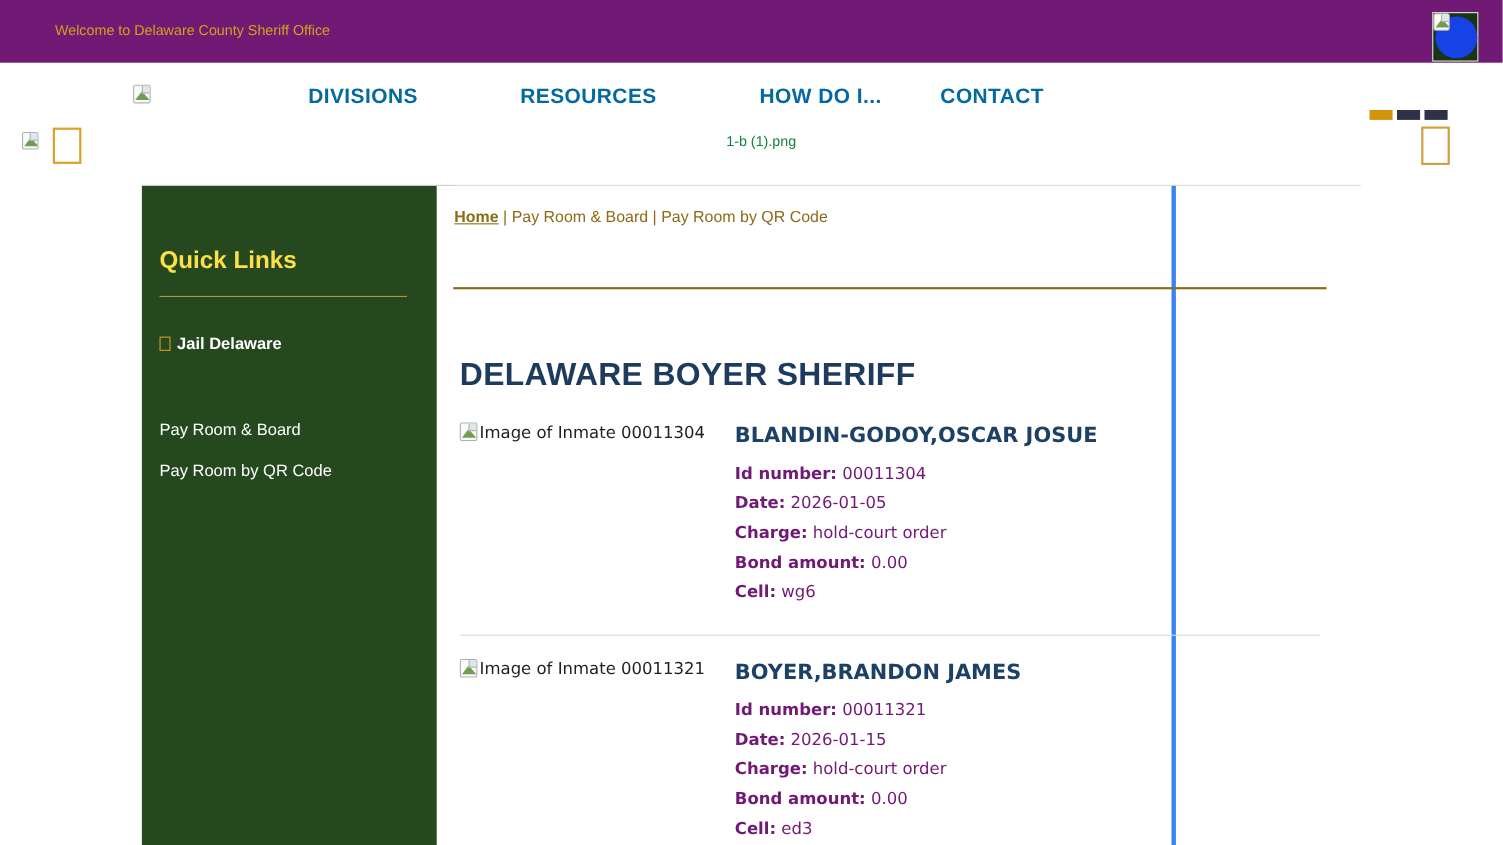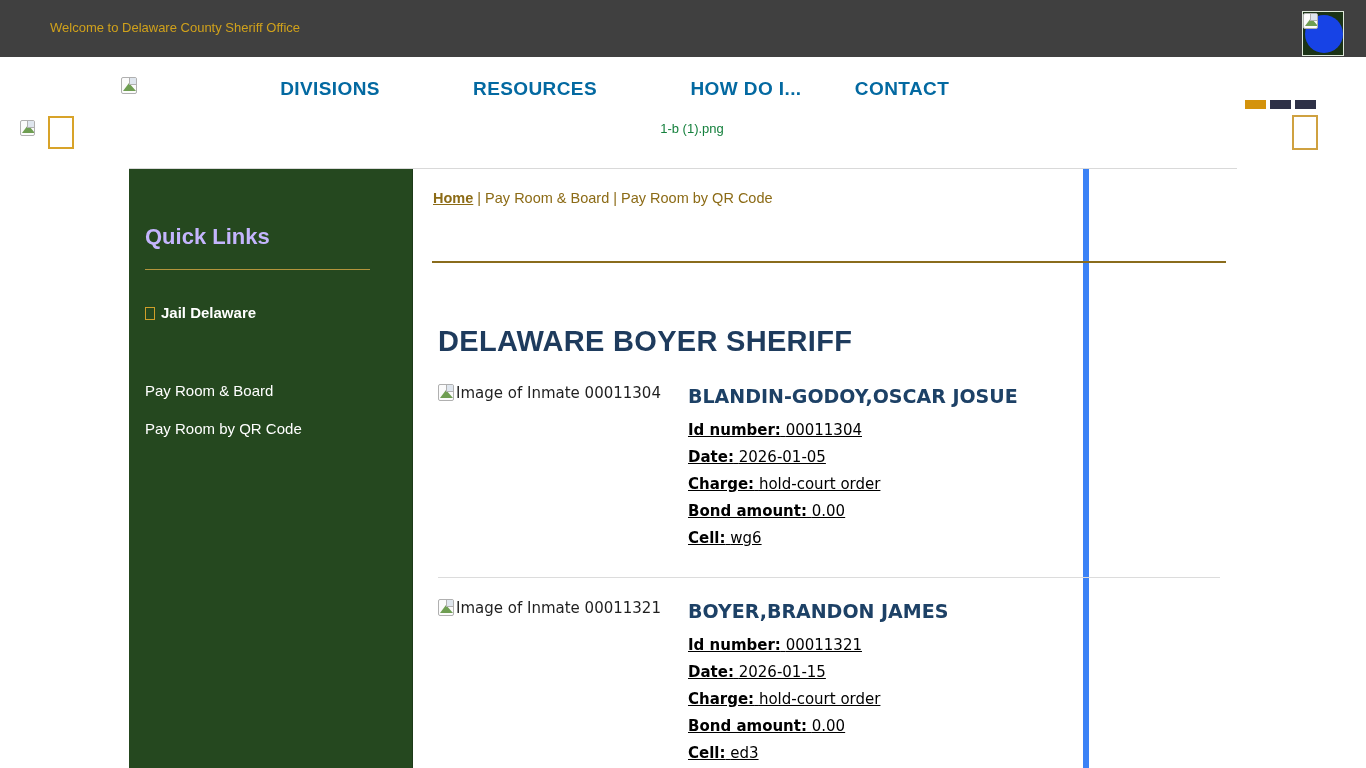--- a/index.html
+++ b/index.html
@@ -1,21 +1,21 @@
 <!DOCTYPE html>
 <html><head>
 <meta charset="utf-8">
 <style>
   * { margin:0; padding:0; box-sizing:border-box; }
   html,body { width:1366px; height:768px; overflow:hidden; background:#ffffff;
               font-family:"Liberation Sans", sans-serif; }
   .abs { position:absolute; }
 
   
-  .topbar { left:0; top:0; width:1366px; height:57px; background:#404040; }
+  .topbar { left:0; top:0; width:1366px; height:57px; background:#701a75; }
   .welcome { left:50px; top:20px; font-size:13px; color:#d0a11b; }
   .a11y-widget { left:1302px; top:11px; width:42px; height:45px;
                  border:1px solid #dfe9db; background:#1b3316; }
   .a11y-circle { left:2px; top:3px; width:38px; height:38px; border-radius:50%;
                  background:#1743e6; }
 
   
   .broken-icon { display:inline-block; position:relative; width:16px; height:17px;
                  background:#fbfbfb; border:1px solid #b0b0b0; border-radius:2px;
                  overflow:hidden; vertical-align:-3px; }
@@ -43,48 +43,48 @@
   .bar-gold  { left:1245px; background:#d4930c; }
   .bar-navy1 { left:1270px; background:#2e3147; }
   .bar-navy2 { left:1295px; background:#2e3147; }
 
   
   .frame { left:129px; top:168px; width:1108px; height:600px;
            border-top:1px solid #d9d9d9; }
 
   .sidebar { left:0; top:0; width:284px; height:600px; background:#25481f;
              border-right:1px solid #1d3a19; }
-  .ql-title { left:16px; top:55px; font-size:22px; font-weight:bold; color:#c4b5fd; }
+  .ql-title { left:16px; top:55px; font-size:22px; font-weight:bold; color:#fde047; }
   .ql-rule  { left:16px; top:100px; width:225px; height:0;
               border-top:1px solid #b3953c; }
   .sb-item { left:16px; color:#ffffff; font-size:15px; cursor:pointer; white-space:nowrap; }
   .sb-item-1 { top:135px; font-weight:bold; }
   .sb-item-2 { top:193px;margin-top:20px; }
   .sb-item-3 { top:251px; }
   .sb-tofu { display:inline-block; width:10px; height:13px; border:1px solid #cf9f2a;
              margin-right:6px; vertical-align:-2px; }
 
-  .main { left:288px; top:0; width:672px; height:600px; background:#ffffff;
-          border-right:6px solid #3b82f6; }
+  .main { left:268px; top:0; width:672px; height:600px; background:#ffffff;
+          border-right:4px solid #3b82f6; }
   .breadcrumb { left:16px; top:21px; font-size:14.5px; color:#8c6b16; white-space:nowrap; }
   .bc-home { font-weight:bold; text-decoration:underline; color:#8c6b16; cursor:pointer; }
   .bc-rule { left:15px; top:92px; width:794px; height:0; border-top:2px solid #8a6c1c; }
   .page-title { left:21px; top:156px; font-size:29px; font-weight:bold;
                 color:#1e3b5d; letter-spacing:.3px; white-space:nowrap; }
 
   .record { left:21px; width:782px; display:flex; align-items:flex-start; }
   .record-1 { top:215px; }
   .record-2 { top:430px; }
   .rec-img-cell { width:250px; flex:0 0 250px; font-size:15px; color:#1f1f1f;
                   font-family:"DejaVu Sans", sans-serif; }
   .rec-img-cell .broken-icon { margin-right:2px; }
   .rec-details { flex:1; font-family:"DejaVu Sans", sans-serif; }
   .rec-name { font-size:19px; font-weight:bold; color:#1d4166; margin:1px 0 10px;
               white-space:nowrap; }
-  .detail-line { font-size:15px; line-height:27px; color:#000000; white-space:nowrap;text-decoration:underline; }
+  .detail-line { font-size:15px; line-height:27px; color:#701a75; white-space:nowrap; }
   .detail-line b { font-weight:bold; }
   .rec-divider { left:21px; top:408px; width:782px; height:0;
                  border-top:1px solid #dcdcdc; }
 </style>
 </head>
 <body>
 
 
 
 

